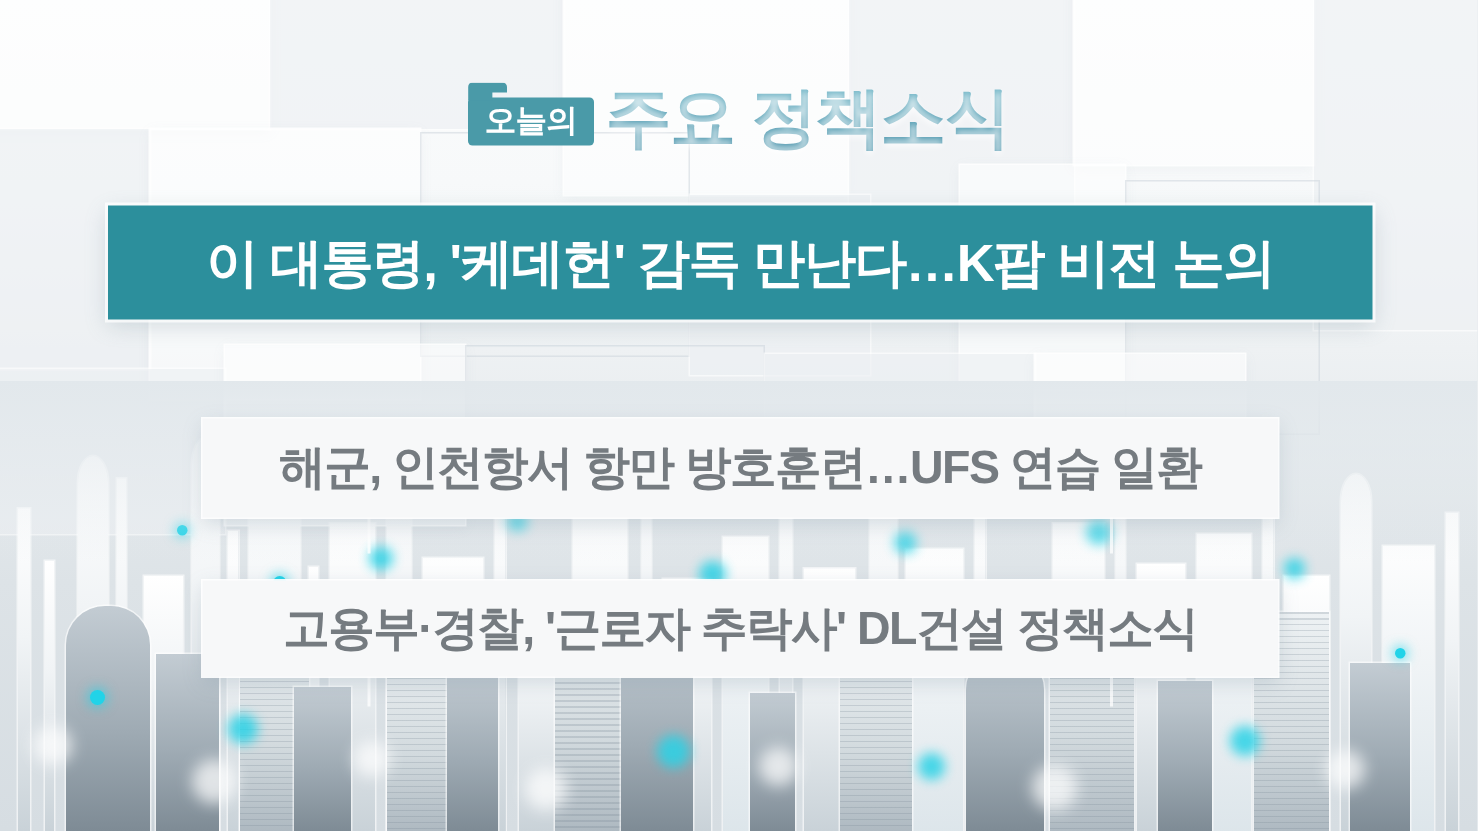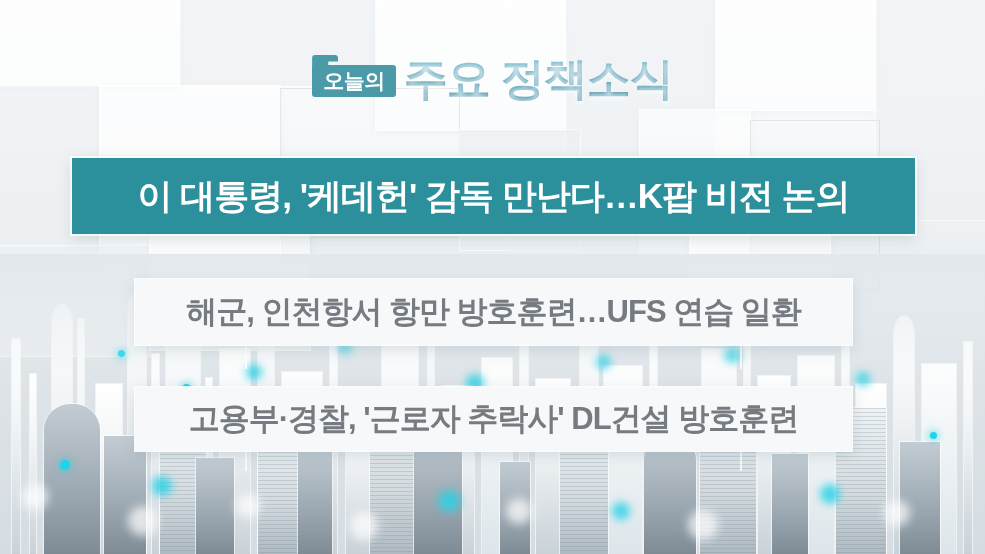--- a/index.html
+++ b/index.html
@@ -145,21 +145,21 @@
 
   
   .hbar {
     position:absolute;
     display:flex;
     align-items:center;
     justify-content:center;
     z-index:55;
   }
   #hbar-0 {
-    left:72px; top:158px;
+    left:72px; top:137px;
     width:843px; height:76px;
     background:#2c8f9c;
     box-shadow:0 0 0 2px rgba(255,255,255,0.75), 0 4px 14px rgba(120,145,160,0.30);
   }
   #hbar-0 .htext {
     color:#ffffff;
     font-size:35px;
     font-weight:700;
     letter-spacing:-1px;
     white-space:nowrap;
@@ -325,16 +325,16 @@
 
   <div class="hbar" id="hbar-0">
     <span class="htext">이 대통령, '케데헌' 감독 만난다…K팝 비전 논의</span>
   </div>
 
   <div class="hbar" id="hbar-1">
     <span class="htext">해군, 인천항서 항만 방호훈련…UFS 연습 일환</span>
   </div>
 
   <div class="hbar" id="hbar-2">
-    <span class="htext">고용부·경찰, '근로자 추락사' DL건설 방호훈련</span>
+    <span class="htext">고용부·경찰, '근로자 추락사' DL건설 정책소식</span>
   </div>
 
 </div>
 
 </body></html>

